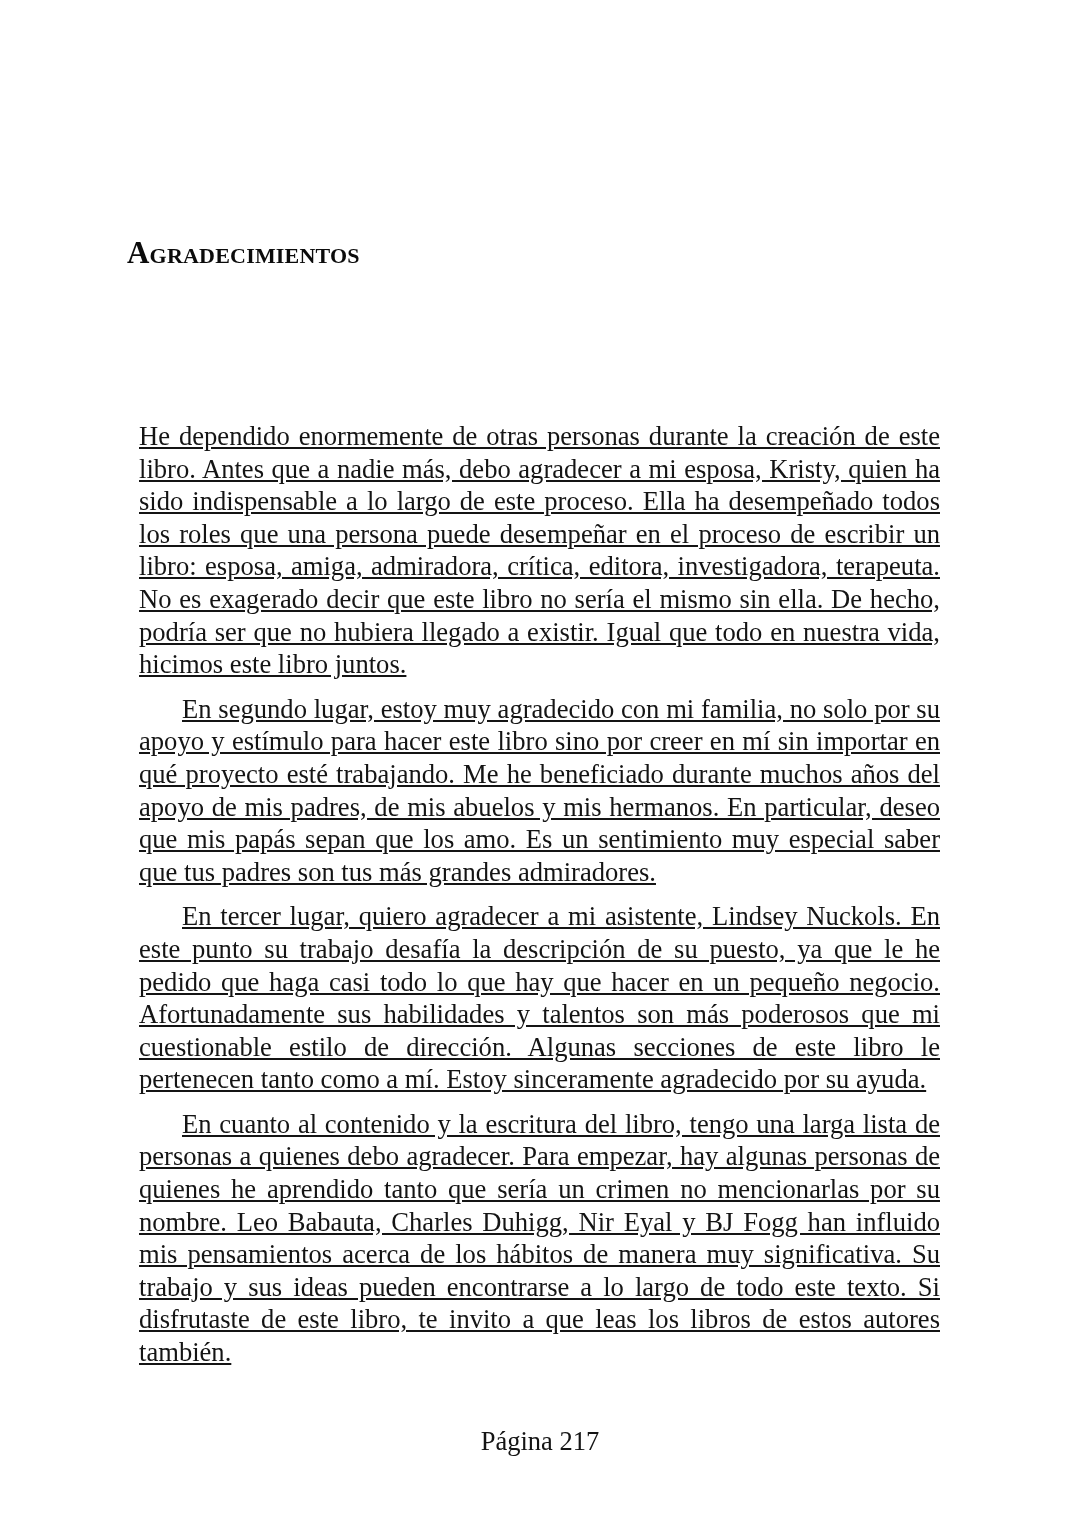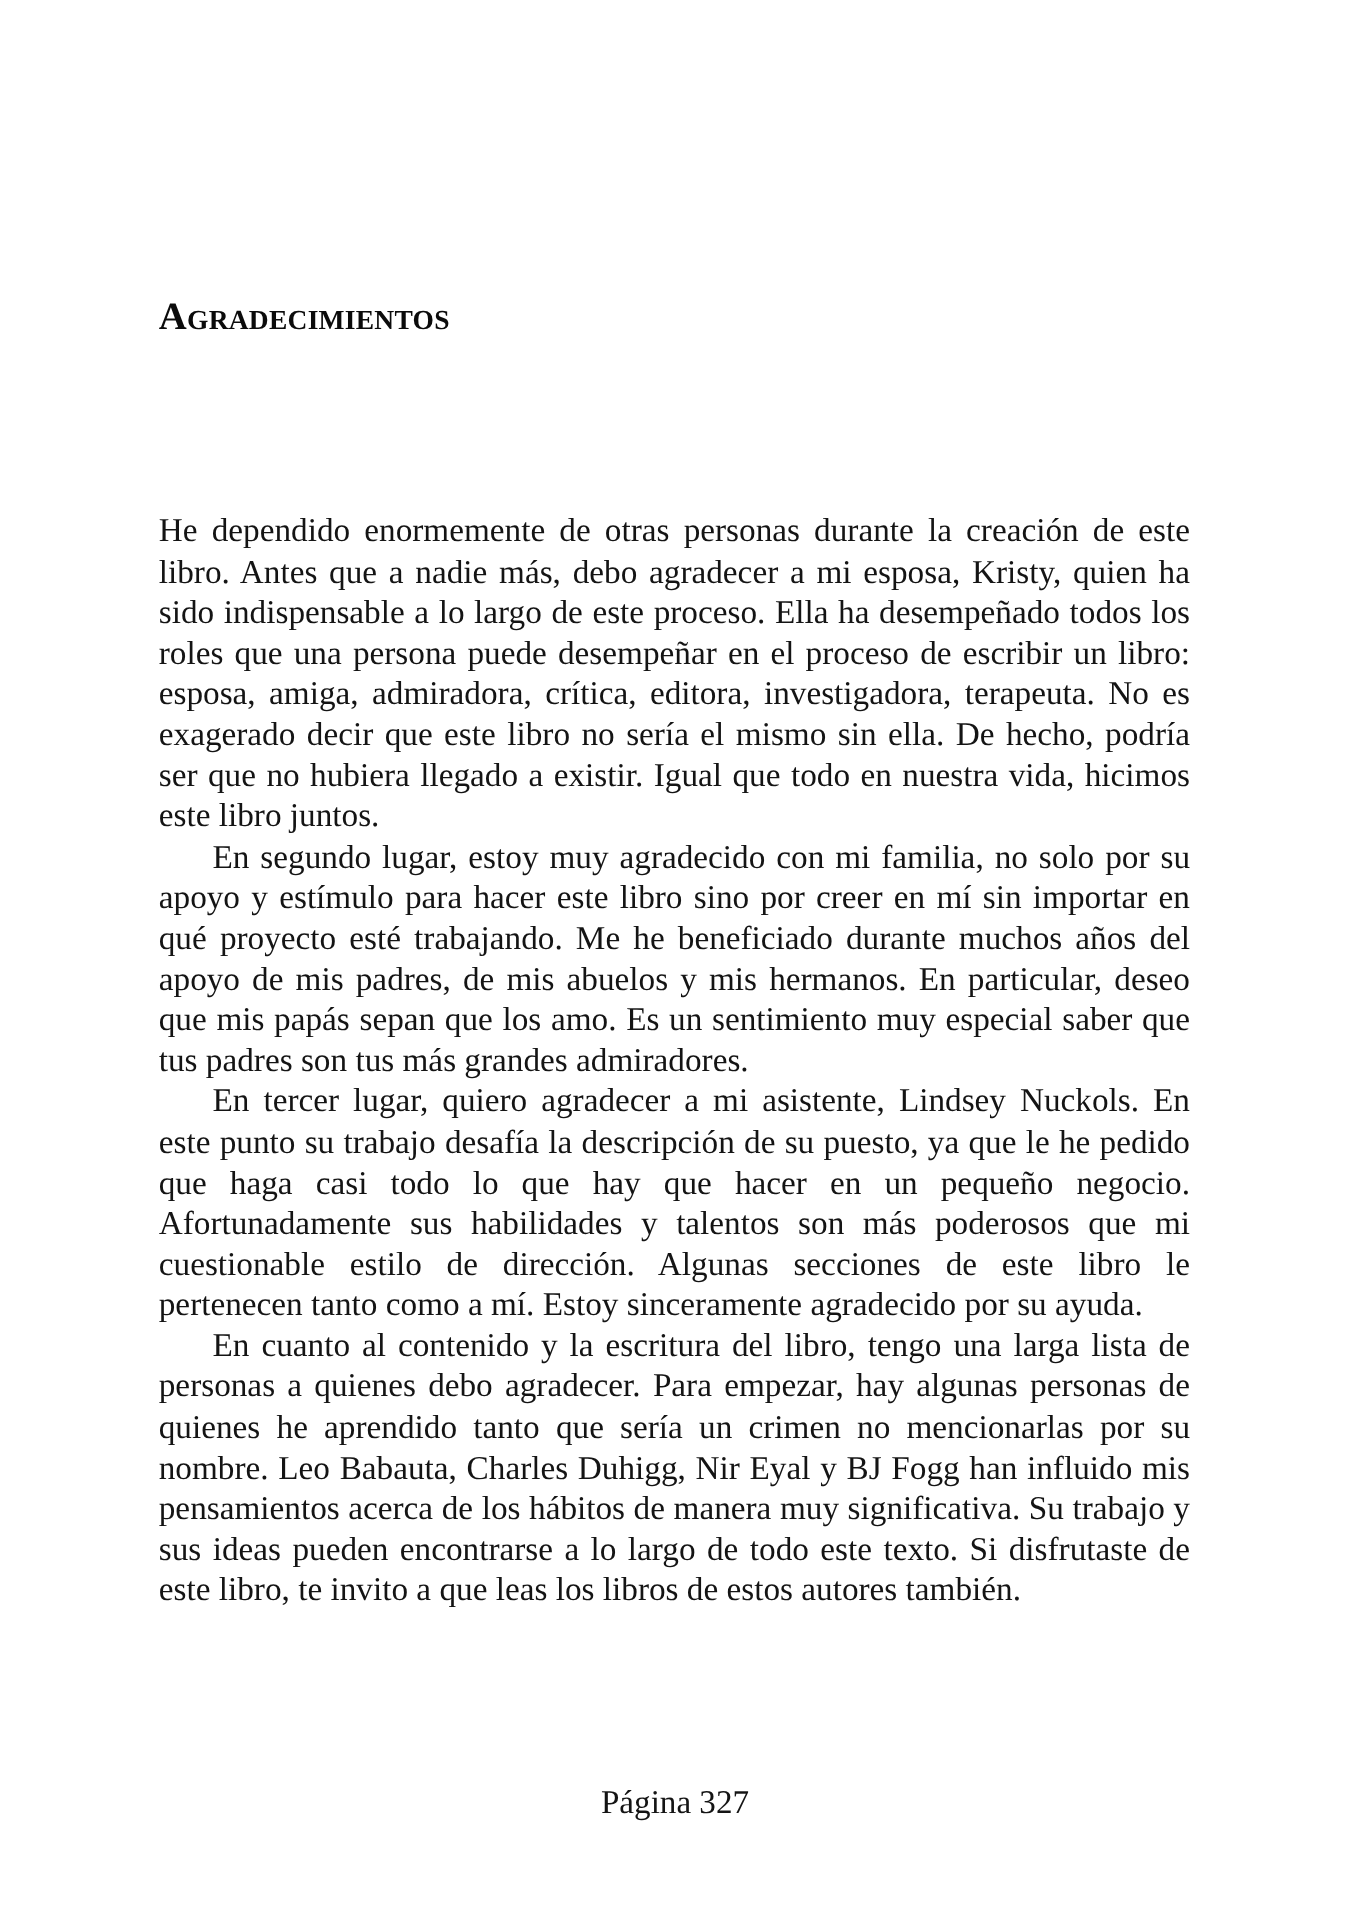--- a/index.html
+++ b/index.html
@@ -41,29 +41,30 @@
   
   .chapter-title::first-letter {
     font-size: 100%;
     text-transform: uppercase;
   }
   .body-text {
     margin: 0;
     padding: 0;
   }
   .body-text p {
-    margin: 0;
+    margin: 12px;
     padding: 0;
     font-size: 26.6px;
     line-height: 32.6px;
     text-align: justify;
     text-justify: inter-word;
     hyphens: none;
     -webkit-hyphens: none;
     color: #141414;
+    text-decoration: underline;
   }
   .body-text p.first-para {
     text-indent: 0;
   }
   .body-text p.indented {
     text-indent: 43px;
   }
   .para-zone {
     position: absolute;
     left: 127px;
@@ -94,16 +95,16 @@
   <div class="para-zone">
     <div class="body-text" id="body-text">
         <p class="first-para">He dependido enormemente de otras personas durante la creación de este libro. Antes que a nadie más, debo agradecer a mi esposa, Kristy, quien ha sido indispensable a lo largo de este proceso. Ella ha desempeñado todos los roles que una persona puede desempeñar en el proceso de escribir un libro: esposa, amiga, admiradora, crítica, editora, investigadora, terapeuta. No es exagerado decir que este libro no sería el mismo sin ella. De hecho, podría ser que no hubiera llegado a existir. Igual que todo en nuestra vida, hicimos este libro juntos.</p>
         <p class="indented">En segundo lugar, estoy muy agradecido con mi familia, no solo por su apoyo y estímulo para hacer este libro sino por creer en mí sin importar en qué proyecto esté trabajando. Me he beneficiado durante muchos años del apoyo de mis padres, de mis abuelos y mis hermanos. En particular, deseo que mis papás sepan que los amo. Es un sentimiento muy especial saber que tus padres son tus más grandes admiradores.</p>
         <p class="indented">En tercer lugar, quiero agradecer a mi asistente, Lindsey Nuckols. En este punto su trabajo desafía la descripción de su puesto, ya que le he pedido que haga casi todo lo que hay que hacer en un pequeño negocio. Afortunadamente sus habilidades y talentos son más poderosos que mi cuestionable estilo de dirección. Algunas secciones de este libro le pertenecen tanto como a mí. Estoy sinceramente agradecido por su ayuda.</p>
         <p class="indented">En cuanto al contenido y la escritura del libro, tengo una larga lista de personas a quienes debo agradecer. Para empezar, hay algunas personas de quienes he aprendido tanto que sería un crimen no mencionarlas por su nombre. Leo Babauta, Charles Duhigg, Nir Eyal y BJ Fogg han influido mis pensamientos acerca de los hábitos de manera muy significativa. Su trabajo y sus ideas pueden encontrarse a lo largo de todo este texto. Si disfrutaste de este libro, te invito a que leas los libros de estos autores también.</p>
       </div>
   </div>
 
   <div class="page-footer">
-    <span>Página 327</span>
+    <span>Página 217</span>
   </div>
 
 </div>
 
 </body></html>

